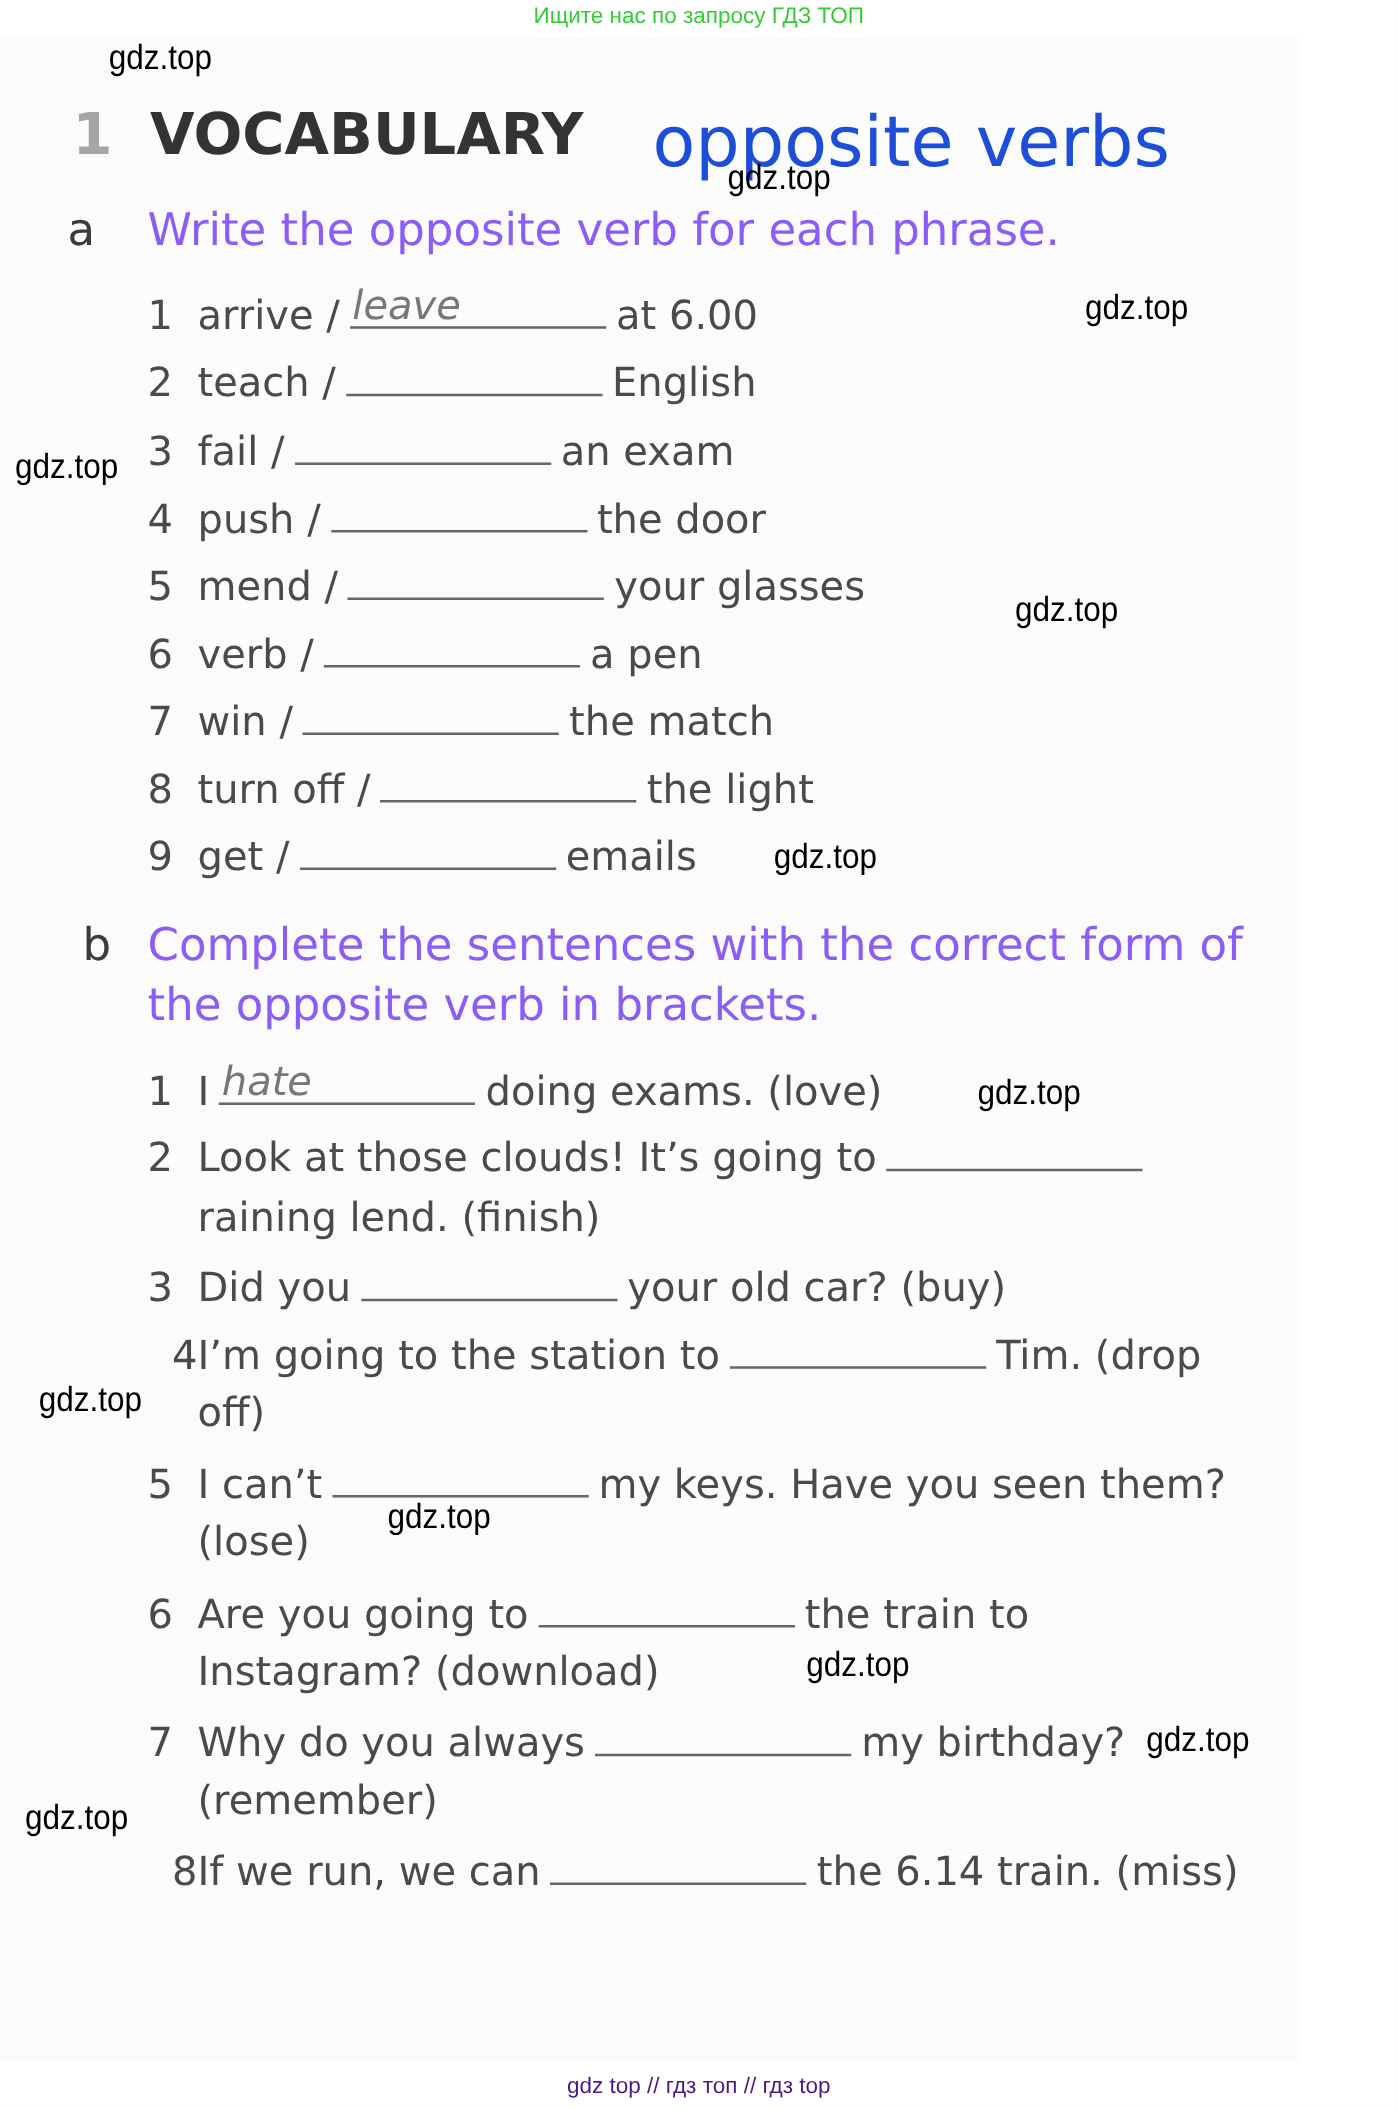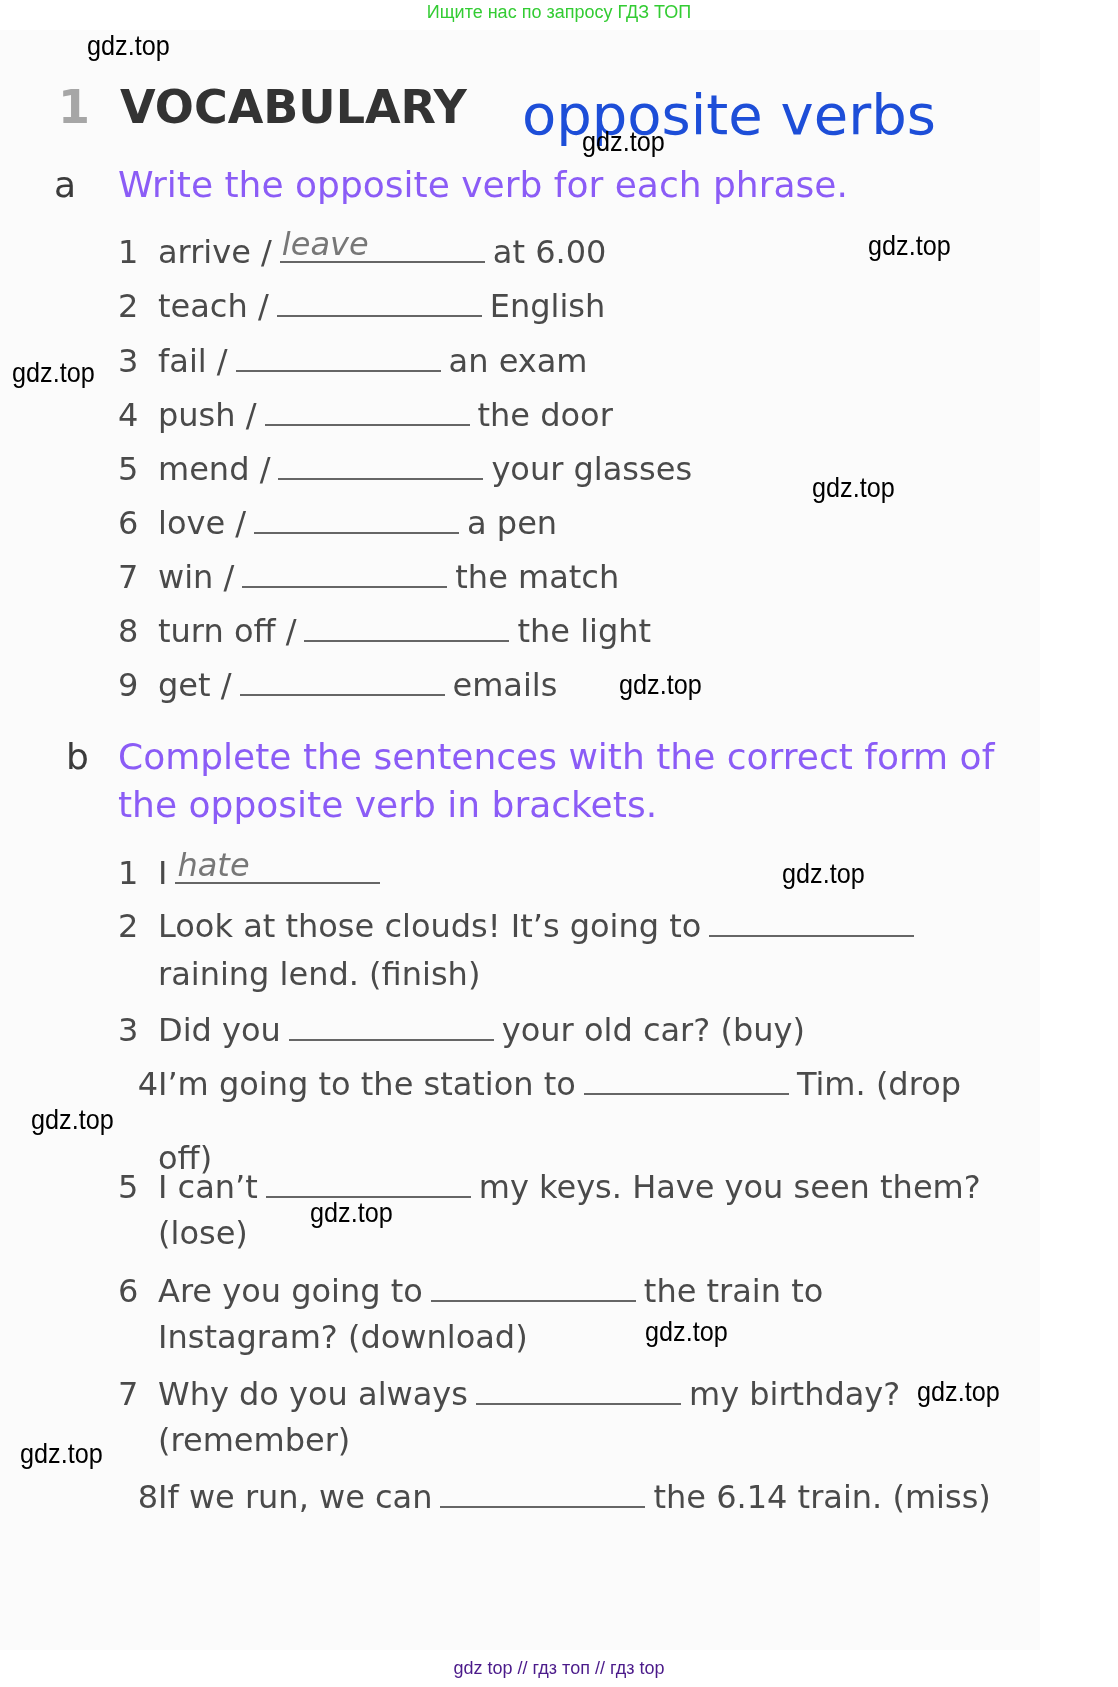--- a/index.html
+++ b/index.html
@@ -63,53 +63,53 @@
 <div class="abs item" style="left:118px; top:340px;">
   <span class="num">3</span><span>fail /</span><span class="blank" style="width:205px;"></span><span>an exam</span>
 </div>
 <div class="abs item" style="left:118px; top:394px;">
   <span class="num">4</span><span>push /</span><span class="blank" style="width:205px;"></span><span>the door</span>
 </div>
 <div class="abs item" style="left:118px; top:448px;">
   <span class="num">5</span><span>mend /</span><span class="blank" style="width:205px;"></span><span>your glasses</span>
 </div>
 <div class="abs item" style="left:118px; top:502px;">
-  <span class="num">6</span><span>love /</span><span class="blank" style="width:205px;"></span><span>a pen</span>
+  <span class="num">6</span><span>verb /</span><span class="blank" style="width:205px;"></span><span>a pen</span>
 </div>
 <div class="abs item" style="left:118px; top:556px;">
   <span class="num">7</span><span>win /</span><span class="blank" style="width:205px;"></span><span>the match</span>
 </div>
 <div class="abs item" style="left:118px; top:610px;">
   <span class="num">8</span><span>turn off /</span><span class="blank" style="width:205px;"></span><span>the light</span>
 </div>
 <div class="abs item" style="left:118px; top:664px;">
   <span class="num">9</span><span>get /</span><span class="blank" style="width:205px;"></span><span>emails</span>
 </div>
 
 <div class="abs sec-letter" style="left:66px; top:736px;">b</div>
 <div class="abs sec-text" style="left:118px; top:736px;">Complete the sentences with the correct form of</div>
 <div class="abs sec-text" style="left:118px; top:784px;">the opposite verb in brackets.</div>
 
 <div class="abs item" style="left:118px; top:852px;">
-  <span class="num">1</span><span>I</span><span class="blank" style="width:205px;"><span class="ans">hate</span></span>
+  <span class="num">1</span><span>I</span><span class="blank" style="width:205px;"><span class="ans">hate</span></span><span>doing exams. (love)</span>
 </div>
 
 <div class="abs item" style="left:118px; top:905px;">
   <span class="num">2</span><span>Look at those clouds! It’s going to</span><span class="blank" style="width:205px;"></span>
 </div>
 <div class="abs item" style="left:158px; top:955px;">raining lend. (finish)</div>
 
 <div class="abs item" style="left:118px; top:1009px;">
   <span class="num">3</span><span>Did you</span><span class="blank" style="width:205px;"></span><span>your old car? (buy)</span>
 </div>
 
 <div class="abs item" style="left:118px; top:1063px;text-align:right;">
   <span class="num">4</span><span>I’m going to the station to</span><span class="blank" style="width:205px;"></span><span>Tim. (drop</span>
 </div>
-<div class="abs item" style="left:158px; top:1139px;">off)</div>
+<div class="abs item" style="left:158px; top:1111px;">off)</div>
 
 <div class="abs item" style="left:118px; top:1166px;">
   <span class="num">5</span><span>I can’t</span><span class="blank" style="width:205px;"></span><span>my keys. Have you seen them?</span>
 </div>
 <div class="abs item" style="left:158px; top:1214px;">(lose)</div>
 
 <div class="abs item" style="left:118px; top:1270px;">
   <span class="num">6</span><span>Are you going to</span><span class="blank" style="width:205px;"></span><span>the train to</span>
 </div>
 <div class="abs item" style="left:158px; top:1318px;">Instagram? (download)</div>

